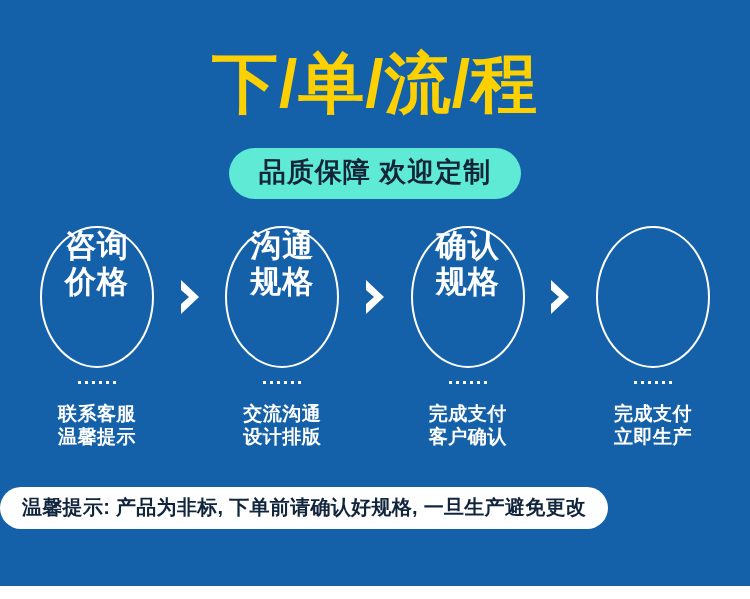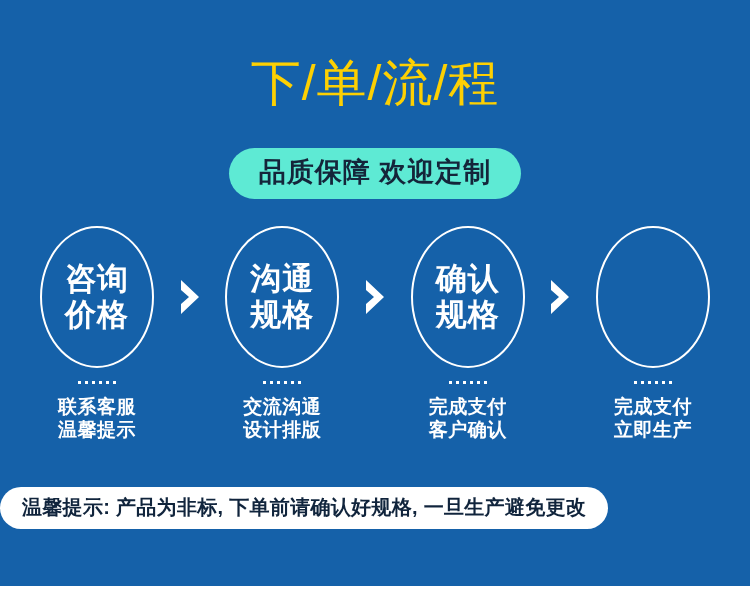--- a/index.html
+++ b/index.html
@@ -25,23 +25,23 @@
   
   #title-block {
     position: absolute;
     top: 46px;
     left: 0;
     width: 750px;
     text-align: center;
   }
   #main-title {
     display: block;
-    font-size: 50px;
+    font-size: 66px;
     line-height: 74px;
-    font-weight: normal;
+    font-weight: bold;
     color: #fdd002;
     letter-spacing: 1px;
     white-space: nowrap;
   }
 
   
   #subtitle-wrap {
     position: absolute;
     top: 148px;
     left: 0;
@@ -80,21 +80,21 @@
   }
   .step-circle {
     width: 114px;
     height: 142px;
     border: 2px solid #ffffff;
     border-radius: 50%;
     box-sizing: border-box;
     display: flex;
     flex-direction: column;
     align-items: center;
-    justify-content: center;
+    justify-content: flex-start;
   }
   .step-circle-line {
     display: block;
     color: #ffffff;
     font-size: 31px;
     line-height: 36px;
     font-weight: bold;
     letter-spacing: 1px;
     white-space: nowrap;
   }
@@ -104,21 +104,21 @@
     flex-direction: row;
     gap: 4px;
   }
   .dot {
     width: 3px;
     height: 3px;
     background: #ffffff;
     display: block;
   }
   .step-caption {
-    margin-top: 11px;
+    margin-top: 18px;
   }
   .step-caption-line {
     display: block;
     color: #ffffff;
     font-size: 19px;
     line-height: 23px;
     font-weight: bold;
     letter-spacing: 0.5px;
     white-space: nowrap;
   }

